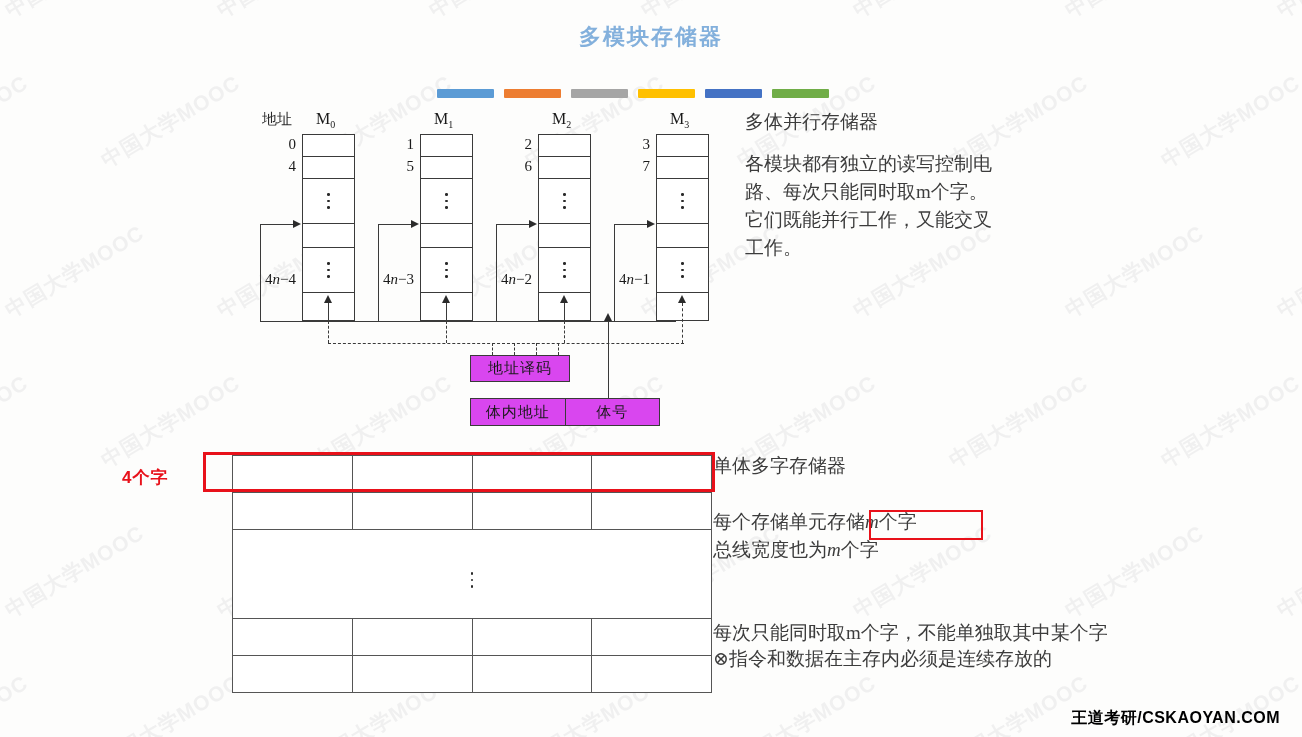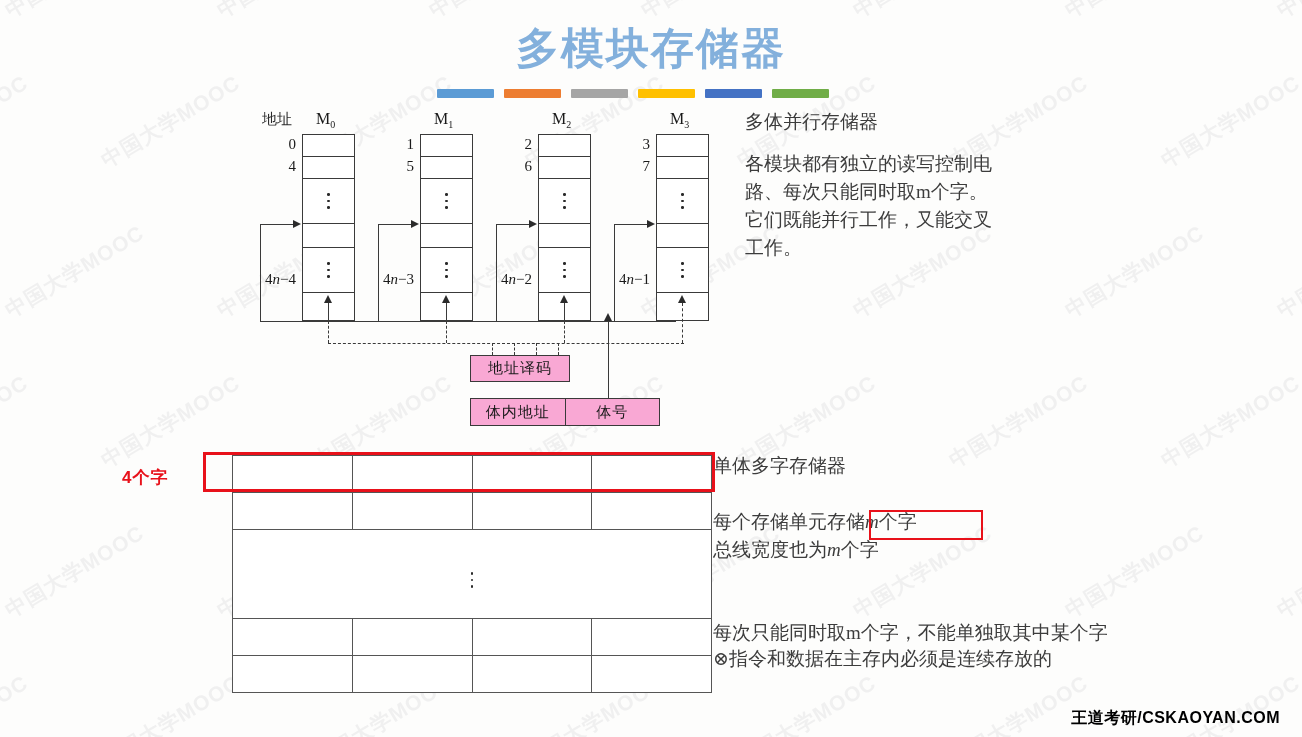--- a/index.html
+++ b/index.html
@@ -29,21 +29,21 @@
     font-family:"Liberation Sans","DejaVu Sans",sans-serif;
   }
 
   
   #title-block{
     position:absolute;left:0;top:24px;width:1302px;
     text-align:center;z-index:3;
   }
   #slide-title{
     font-family:"Liberation Serif","DejaVu Serif",serif;
-    font-size:43px;font-weight:700;
+    font-size:22px;font-weight:700;
     color:#83b0dc;
     letter-spacing:2px;
     line-height:1.15;
   }
   #accent-bars{
     position:absolute;left:437px;top:89px;
     display:flex;gap:10px;z-index:3;
   }
   .accent-bar{width:57px;height:9px;border-radius:1px;}
 
@@ -107,21 +107,21 @@
   }
   .arrow-u{
     position:absolute;width:0;height:0;
     border-left:4.5px solid transparent;border-right:4.5px solid transparent;
     border-bottom:8px solid #2b2b2b;
   }
 
   .diag-box{
     position:absolute;
     border:1.4px solid #3a3a3a;
-    background:#f9a8d4;
+    background:#d946ef;
     display:flex;align-items:center;justify-content:center;
     font-family:"Liberation Serif","DejaVu Serif",serif;
     font-size:15px;color:#1a1a1a;
     box-sizing:border-box;
     letter-spacing:1px;
   }
   .diag-box.split{padding:0;}
   .diag-box.split > div{
     flex:1;display:flex;align-items:center;justify-content:center;height:100%;
   }

